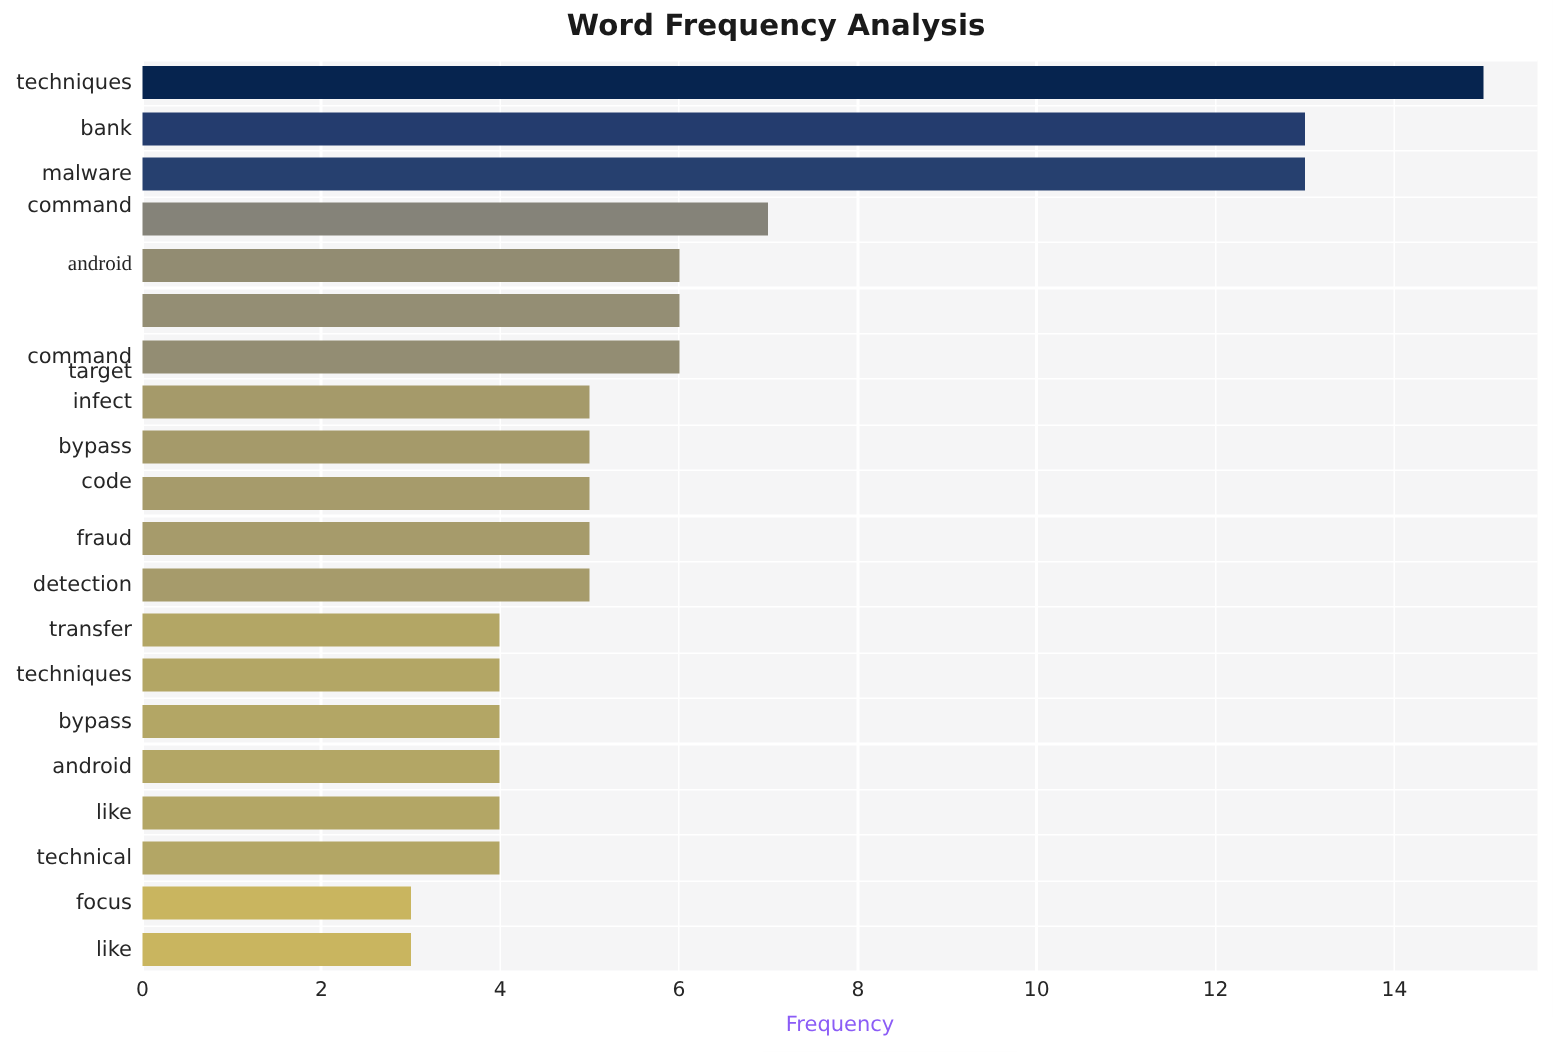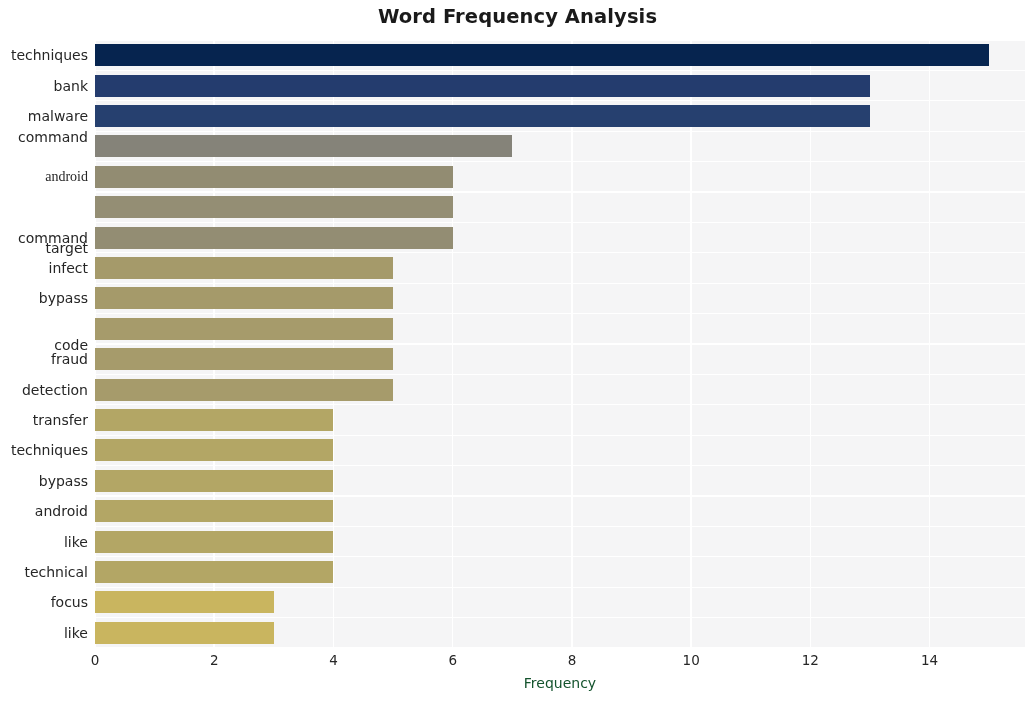--- a/index.html
+++ b/index.html
@@ -110,21 +110,21 @@
     color: #262626;
     white-space: nowrap;
   }
   .xaxis-title {
     position: absolute;
     left: 95px;
     top: 675px;
     width: 930px;
     text-align: center;
     font-size: 14px;
-    color: #14532d;
+    color: #8b5cf6;
   }
 </style>
 </head>
 <body>
 
 <div id="chart-root">
 
   <div class="chart-title">Word Frequency Analysis</div>
 
   <div class="plot-area">
@@ -186,21 +186,21 @@
   <div class="ylabels-layer" id="ylabels-layer">
       <div class="ylabel" style="top: 8.2px;">techniques</div>
       <div class="ylabel" style="top: 38.6px;">bank</div>
       <div class="ylabel" style="top: 69px;">malware</div>
       <div class="ylabel" style="top: 90px;">command</div>
       <div class="ylabel" style="top: 129.8px; font-family: Liberation Serif, serif;">android</div>
       <div class="ylabel" style="top: 160.2px; margin-top: 41px;">target</div>
       <div class="ylabel" style="top: 190.6px;">command</div>
       <div class="ylabel" style="top: 221px;">infect</div>
       <div class="ylabel" style="top: 251.4px;">bypass</div>
-      <div class="ylabel" style="top: 298px;">code</div>
+      <div class="ylabel" style="top: 274px;">code</div>
       <div class="ylabel" style="top: 312.2px;">fraud</div>
       <div class="ylabel" style="top: 342.6px;">detection</div>
       <div class="ylabel" style="top: 373px;">transfer</div>
       <div class="ylabel" style="top: 403.4px;">techniques</div>
       <div class="ylabel" style="top: 433.8px;">bypass</div>
       <div class="ylabel" style="top: 464.2px;">android</div>
       <div class="ylabel" style="top: 494.6px;">like</div>
       <div class="ylabel" style="top: 525px;">technical</div>
       <div class="ylabel" style="top: 555.4px;">focus</div>
       <div class="ylabel" style="top: 585.8px;">like</div>

